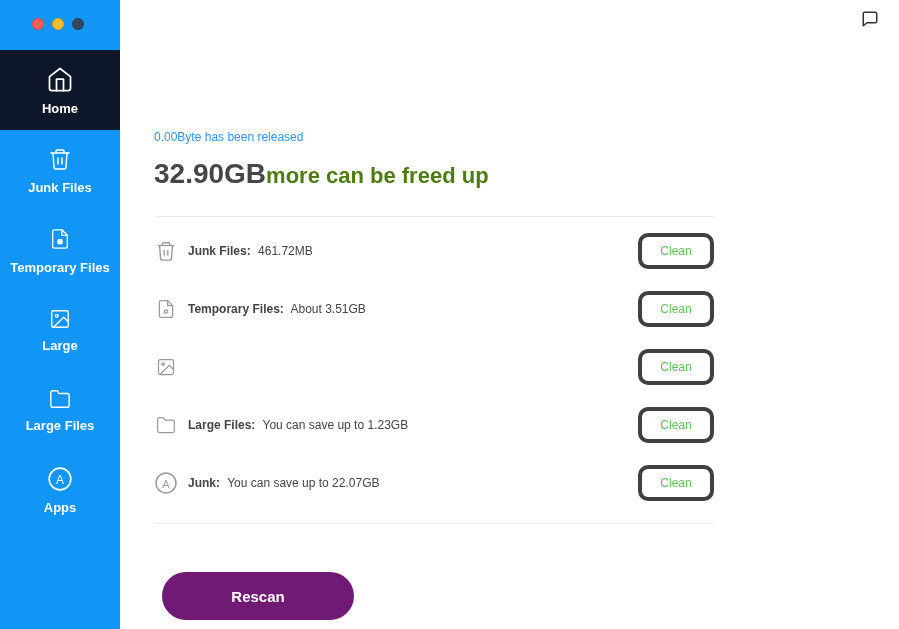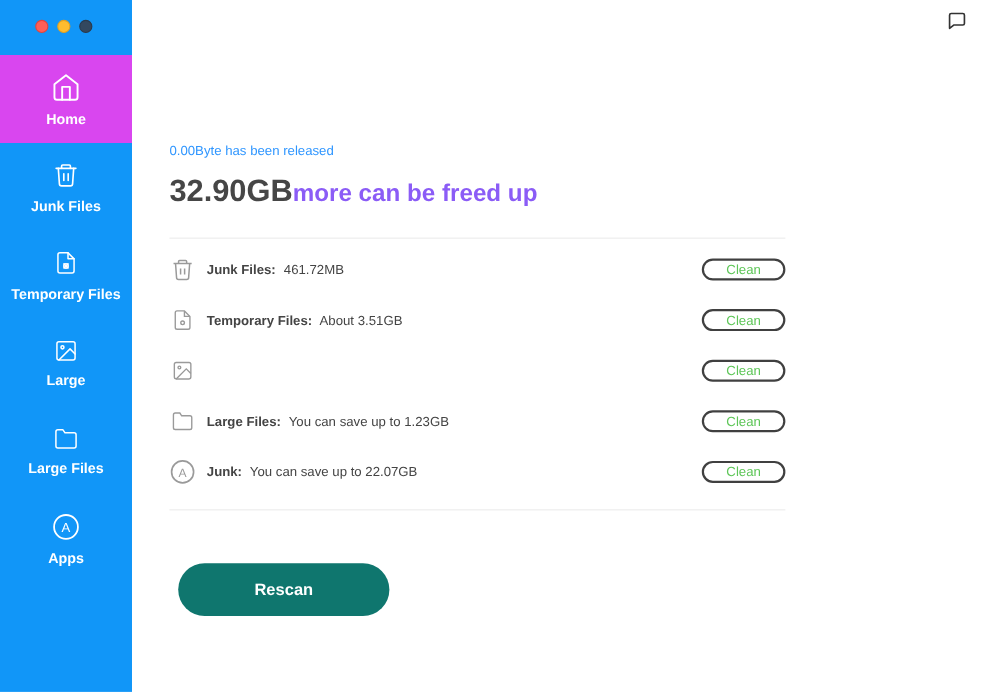--- a/index.html
+++ b/index.html
@@ -7,41 +7,41 @@
   .app { display: flex; width: 899px; height: 629px; }
   
   .sidebar { width: 120px; background: #1196f8; display: flex; flex-direction: column; }
   .window-controls { display: flex; gap: 8px; padding: 18px 0 0 32px; height: 40px; }
   .wc { width: 12px; height: 12px; border-radius: 50%; }
   .wc.red { background: #ff5f57; border: 1px solid #e0443e; }
   .wc.yellow { background: #febc2e; border: 1px solid #dfa022; }
   .wc.dark { background: #33485f; border: 1px solid #2a3a4c; }
   .nav { display: flex; flex-direction: column; margin-top: 10px; }
   .nav-item { height: 80px; display: flex; flex-direction: column; align-items: center; justify-content: center; cursor: pointer; color: #fff; }
-  .nav-item.active { background: #d946ef; }
+  .nav-item.active { background: #0f172a; }
   .nav-label { font-size: 13px; margin-top: 8px; font-weight: 600; }
   .nav-icon svg { display: block; }
   
   .main { flex: 1; position: relative; padding: 0 16px; }
   .chat-icon { position: absolute; top: 10px; right: 20px; cursor: pointer; color: #333; }
   .content { margin-top: 130px; max-width: 560px; margin-left: 18px; }
   .released { color: #2f96ff; font-size: 12px; margin-bottom: 14px; }
   .released .amount { font-weight: 500; }
   .headline { display: flex; align-items: baseline; margin-bottom: 26px; }
   .headline-amount { font-size: 28px; font-weight: 700; color: #464646; }
-  .headline-text { font-size: 22px; font-weight: 600; color: #8b5cf6; }
+  .headline-text { font-size: 22px; font-weight: 600; color: #4d7c0f; }
   .divider { border: none; border-top: 1px solid #ececec; margin: 0 0 16px 0; }
   .rows { display: flex; flex-direction: column; gap: 22px; margin-bottom: 22px; }
   .row { display: flex; align-items: center; }
   .row-icon { width: 24px; height: 24px; margin-right: 10px; color: #9a9a9a; display: flex; align-items: center; justify-content: center; }
   .row-text { font-size: 12px; text-align: right; }
   .row-label { font-weight: 700; color: #444; margin-right: 4px; }
   .row-value { color: #444; }
-  .clean-btn { margin-left: auto; width: 76px; height: 20px; border: 2px solid #404040; color: #5ec658; background: transparent; border-radius: 10px; font-size: 12px; cursor: pointer; display: flex; align-items: center; justify-content: center; }
-  .rescan-btn { width: 192px; height: 48px; background: #0f766e; color: #fff; border: none; border-radius: 24px; font-size: 15px; font-weight: 600; cursor: pointer; margin-top: 32px; margin-left: 8px; }
+  .clean-btn { margin-left: auto; width: 76px; height: 36px; border: 4px solid #404040; color: #5ec658; background: transparent; border-radius: 10px; font-size: 12px; cursor: pointer; display: flex; align-items: center; justify-content: center; }
+  .rescan-btn { width: 192px; height: 48px; background: #701a75; color: #fff; border: none; border-radius: 24px; font-size: 15px; font-weight: 600; cursor: pointer; margin-top: 32px; margin-left: 8px; }
 </style>
 </head>
 <body>
 
 <div class="app">
 
   <div class="sidebar">
     <div class="window-controls">
       <div class="wc red"></div>
       <div class="wc yellow"></div>

